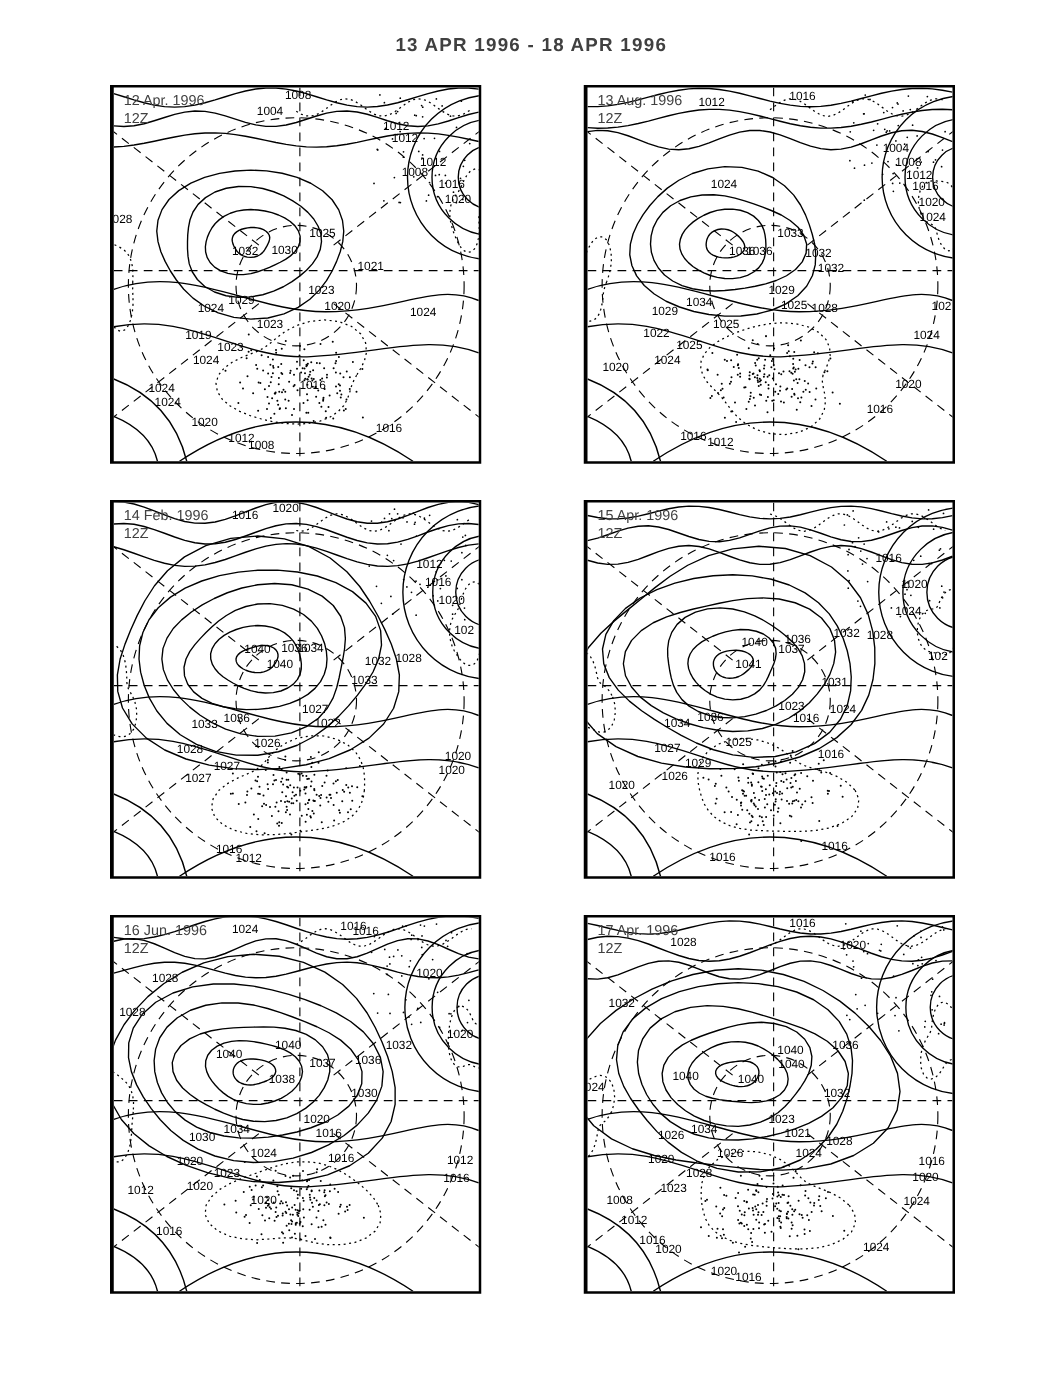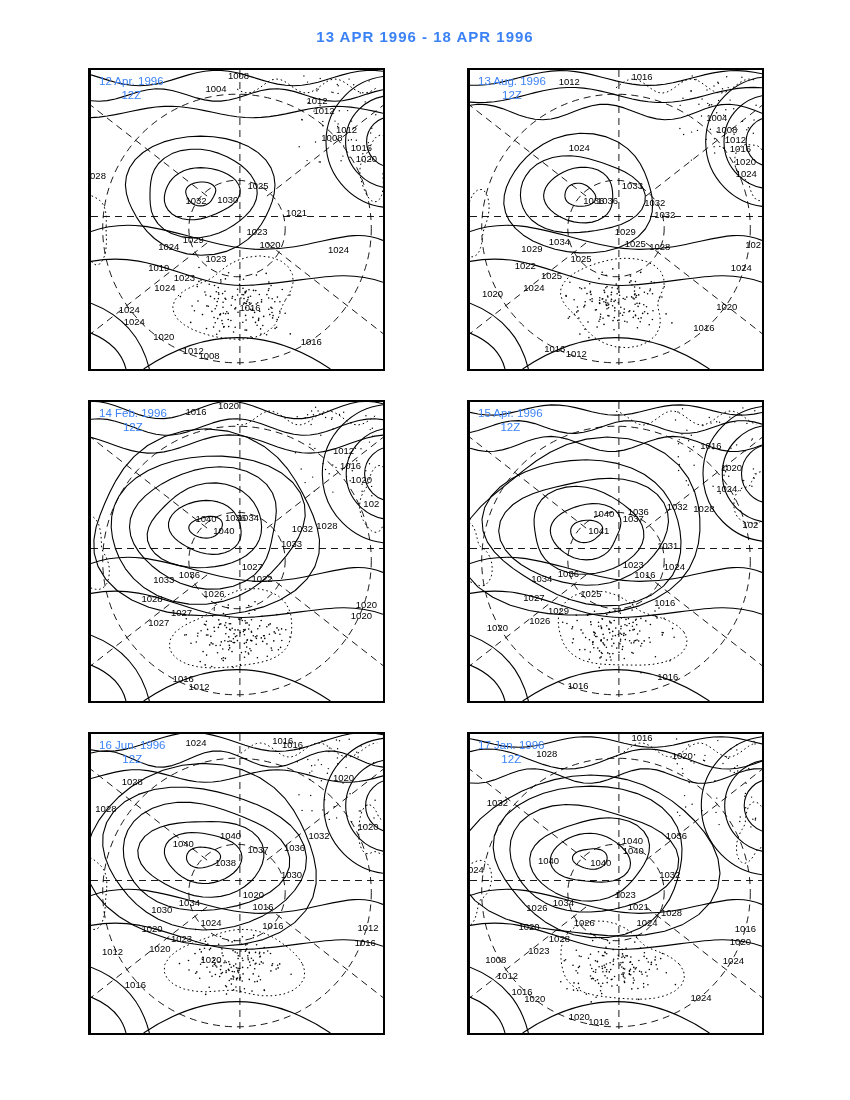--- a/index.html
+++ b/index.html
@@ -1,30 +1,30 @@
 <!DOCTYPE html>
 <html><head>
 <meta charset="utf-8">
 <style>
   html,body{margin:0;padding:0;background:#ffffff;}
   .page{position:relative;width:850px;height:1100px;background:#fff;overflow:hidden;
-        font-family:"Liberation Sans",sans-serif;color:#3b82f6;}
+        font-family:"Liberation Sans",sans-serif;color:#404040;}
   .title{position:absolute;top:28px;left:0;width:100%;text-align:center;
          font-size:15px;font-weight:bold;letter-spacing:1px;}
   .pagenum{position:absolute;top:1044px;left:0;width:100%;text-align:center;
            font-size:14px;font-weight:bold;letter-spacing:1px;}
   .panel{position:absolute;width:297px;height:303px;border:2px solid #000;
          border-left-width:3px;box-sizing:border-box;background:#fff;}
   .p0{left:88px;top:68px}.p1{left:467px;top:68px}
   .p2{left:88px;top:400px}.p3{left:467px;top:400px}
   .p4{left:88px;top:732px}.p5{left:467px;top:732px}
   .panel svg{position:absolute;left:0;top:0;width:292px;height:299px;display:block;}
   .panel svg text{font-family:"Liberation Sans",sans-serif;font-size:9.5px;fill:#000;}
   .datebox{position:absolute;left:8px;top:4px;font-size:11.5px;line-height:1.25;
-           text-align:center;white-space:nowrap;}
+           text-align:left;white-space:nowrap;}
 </style>
 </head>
 <body>
 
 <div class="page">
   <div class="title">13 APR 1996 - 18 APR 1996</div>
   <div id="panels">
   <div class="panel p0">
     <svg viewBox="0 0 292 299">
           <g stroke="#000" fill="none" stroke-width="0.9" stroke-dasharray="7 5">
@@ -1664,18 +1664,18 @@
             <text x="263.4" y="227.8" text-anchor="middle" dominant-baseline="middle">1024</text>
             <text x="37.4" y="242.5" text-anchor="middle" dominant-baseline="middle">1012</text>
             <text x="52" y="258.9" text-anchor="middle" dominant-baseline="middle">1016</text>
             <text x="64.8" y="265.8" text-anchor="middle" dominant-baseline="middle">1020</text>
             <text x="231" y="264" text-anchor="middle" dominant-baseline="middle">1024</text>
             <text x="109.2" y="283.5" text-anchor="middle" dominant-baseline="middle">1020</text>
             <text x="128.8" y="288.2" text-anchor="middle" dominant-baseline="middle">1016</text>
           </g>
         </svg>
     <div class="datebox">
-      <div>17 Jan. 1996</div>
+      <div>17 Apr. 1996</div>
       <div>12Z</div>
     </div>
   </div>
 </div>
 </div>
 
 </body></html>

